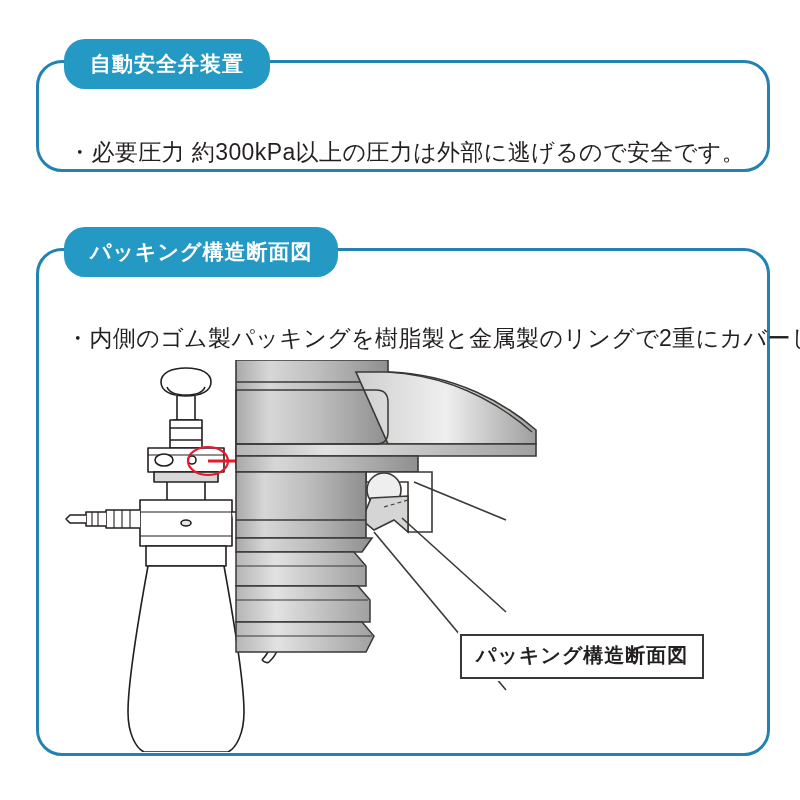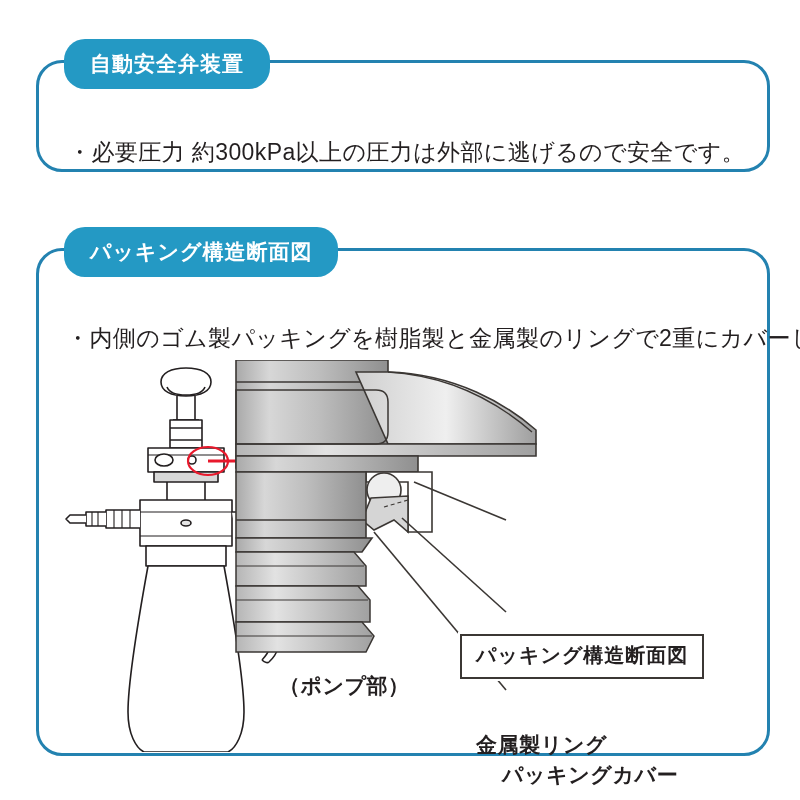--- a/index.html
+++ b/index.html
@@ -268,23 +268,18 @@
         </g>
       </g>
 
       <g stroke="#3b3734" stroke-width="1.6" fill="none">
         <line x1="378" y1="122" x2="470" y2="160"></line>
         <line x1="366" y1="158" x2="470" y2="252"></line>
         <line x1="338" y1="172" x2="470" y2="330"></line>
       </g>
     </svg>
 
-    <div class="pump-label">（ポンプ部）</div>
 
     <div class="fig-title-box">パッキング構造断面図</div>
 
-    <div class="callout" id="callout-metal-ring">
-      <span>金属製リング</span>
-      <span class="sub">パッキングカバー</span>
-    </div>
 
   </div>
 </div>
 
 </body></html>

